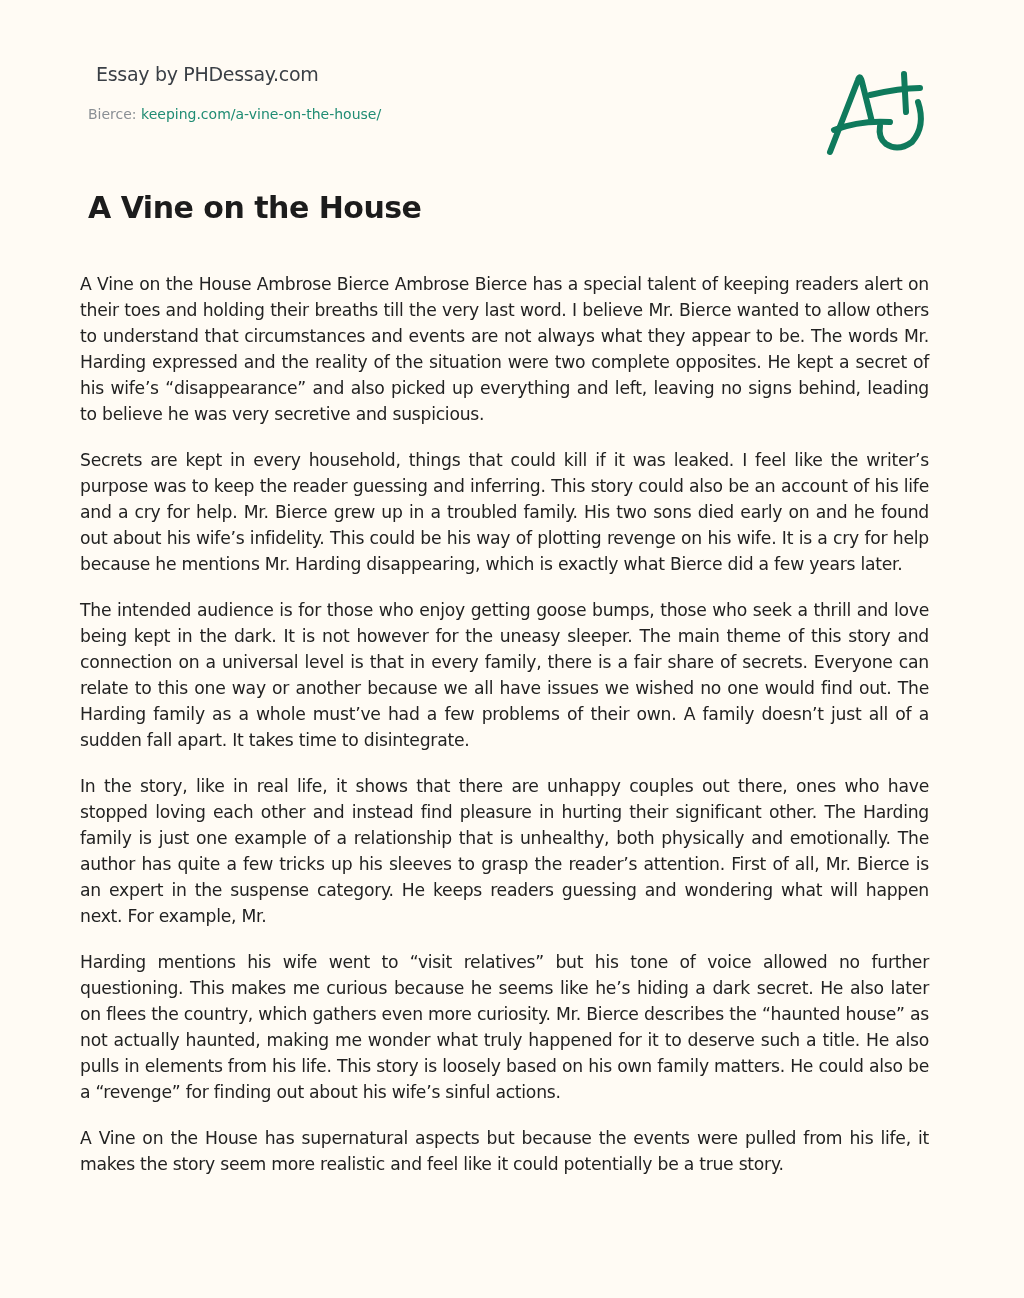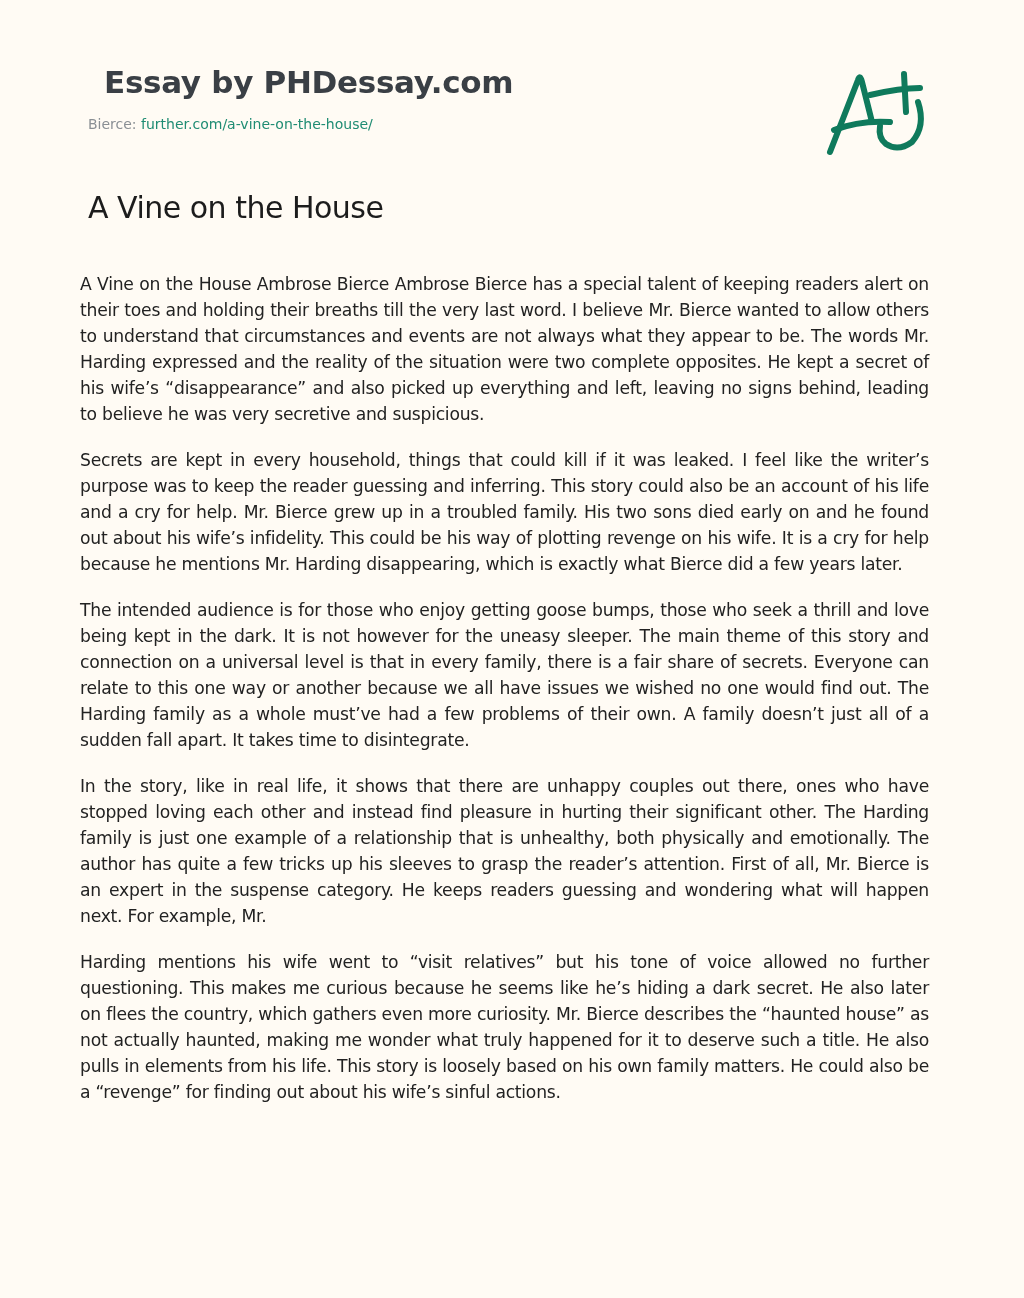--- a/index.html
+++ b/index.html
@@ -4,40 +4,40 @@
 <style>
   html, body { margin: 0; padding: 0; }
   body {
     width: 1024px; height: 1298px; overflow: hidden;
     background: #fffbf4;
     font-family: "DejaVu Sans", sans-serif;
     color: #1f1f1f;
     position: relative;
   }
   .header { position: absolute; left: 88px; top: 48px; }
-  .brand { font-size: 31px; font-weight: bold; color: #3a3f45; letter-spacing: -0.3px; margin: 16px; line-height: 36px; }
+  .brand { font-size: 19px; font-weight: normal; color: #3a3f45; letter-spacing: -0.3px; margin: 8px; line-height: 36px; }
   .source { margin-top: 14px; font-size: 14px; color: #8a8f94; }
   .source a { color: #1f8c73; text-decoration: none; }
   .logo { position: absolute; left: 820px; top: 60px; width: 120px; height: 105px; }
-  .title { position: absolute; left: 88px; top: 190px; margin: 0; font-size: 30px; font-weight: normal; color: #1c1c1c; letter-spacing: -0.5px; }
+  .title { position: absolute; left: 88px; top: 190px; margin: 0; font-size: 30px; font-weight: bold; color: #1c1c1c; letter-spacing: -0.5px; }
   .content { position: absolute; left: 80px; top: 271px; width: 849px; }
   .content p {
     margin: 0 0 20px 0;
     font-size: 17.2px; line-height: 26px; color: #222;
     text-align: justify; letter-spacing: -0.25px;
   }
 </style>
 </head>
 <body>
 
 <div class="header">
   <h2 class="brand">Essay by PHDessay.com</h2>
   <div class="source">
     <span>Bierce:</span>
-    <a>further.com/a-vine-on-the-house/</a>
+    <a>keeping.com/a-vine-on-the-house/</a>
   </div>
 </div>
 
 <svg class="logo" viewBox="0 0 120 105">
   <g fill="none" stroke="#0f7a5c" stroke-width="6" stroke-linecap="round" stroke-linejoin="round">
     <path d="M10 92 L38 20 Q40 14 42 22 L52 62"></path>
     <path d="M14 70 Q40 60 70 62"></path>
     <path d="M50 35 Q80 28 100 28"></path>
     <path d="M84 14 L86 52"></path>
     <path d="M98 42 Q106 66 92 82 Q78 92 66 84 Q58 78 60 66"></path>
@@ -45,13 +45,14 @@
 </svg>
 
 <h1 class="title">A Vine on the House</h1>
 
 <div class="content">
   <p>A Vine on the House Ambrose Bierce Ambrose Bierce has a special talent of keeping readers alert on their toes and holding their breaths till the very last word. I believe Mr. Bierce wanted to allow others to understand that circumstances and events are not always what they appear to be. The words Mr. Harding expressed and the reality of the situation were two complete opposites. He kept a secret of his wife’s “disappearance” and also picked up everything and left, leaving no signs behind, leading to believe he was very secretive and suspicious.</p>
   <p>Secrets are kept in every household, things that could kill if it was leaked. I feel like the writer’s purpose was to keep the reader guessing and inferring. This story could also be an account of his life and a cry for help. Mr. Bierce grew up in a troubled family. His two sons died early on and he found out about his wife’s infidelity. This could be his way of plotting revenge on his wife. It is a cry for help because he mentions Mr. Harding disappearing, which is exactly what Bierce did a few years later.</p>
   <p>The intended audience is for those who enjoy getting goose bumps, those who seek a thrill and love being kept in the dark. It is not however for the uneasy sleeper. The main theme of this story and connection on a universal level is that in every family, there is a fair share of secrets. Everyone can relate to this one way or another because we all have issues we wished no one would find out. The Harding family as a whole must’ve had a few problems of their own. A family doesn’t just all of a sudden fall apart. It takes time to disintegrate.</p>
   <p>In the story, like in real life, it shows that there are unhappy couples out there, ones who have stopped loving each other and instead find pleasure in hurting their significant other. The Harding family is just one example of a relationship that is unhealthy, both physically and emotionally. The author has quite a few tricks up his sleeves to grasp the reader’s attention. First of all, Mr. Bierce is an expert in the suspense category. He keeps readers guessing and wondering what will happen next. For example, Mr.</p>
   <p>Harding mentions his wife went to “visit relatives” but his tone of voice allowed no further questioning. This makes me curious because he seems like he’s hiding a dark secret. He also later on flees the country, which gathers even more curiosity. Mr. Bierce describes the “haunted house” as not actually haunted, making me wonder what truly happened for it to deserve such a title. He also pulls in elements from his life. This story is loosely based on his own family matters. He could also be a “revenge” for finding out about his wife’s sinful actions.</p>
+  <p>A Vine on the House has supernatural aspects but because the events were pulled from his life, it makes the story seem more realistic and feel like it could potentially be a true story.</p>
 </div>
 
 </body></html>

